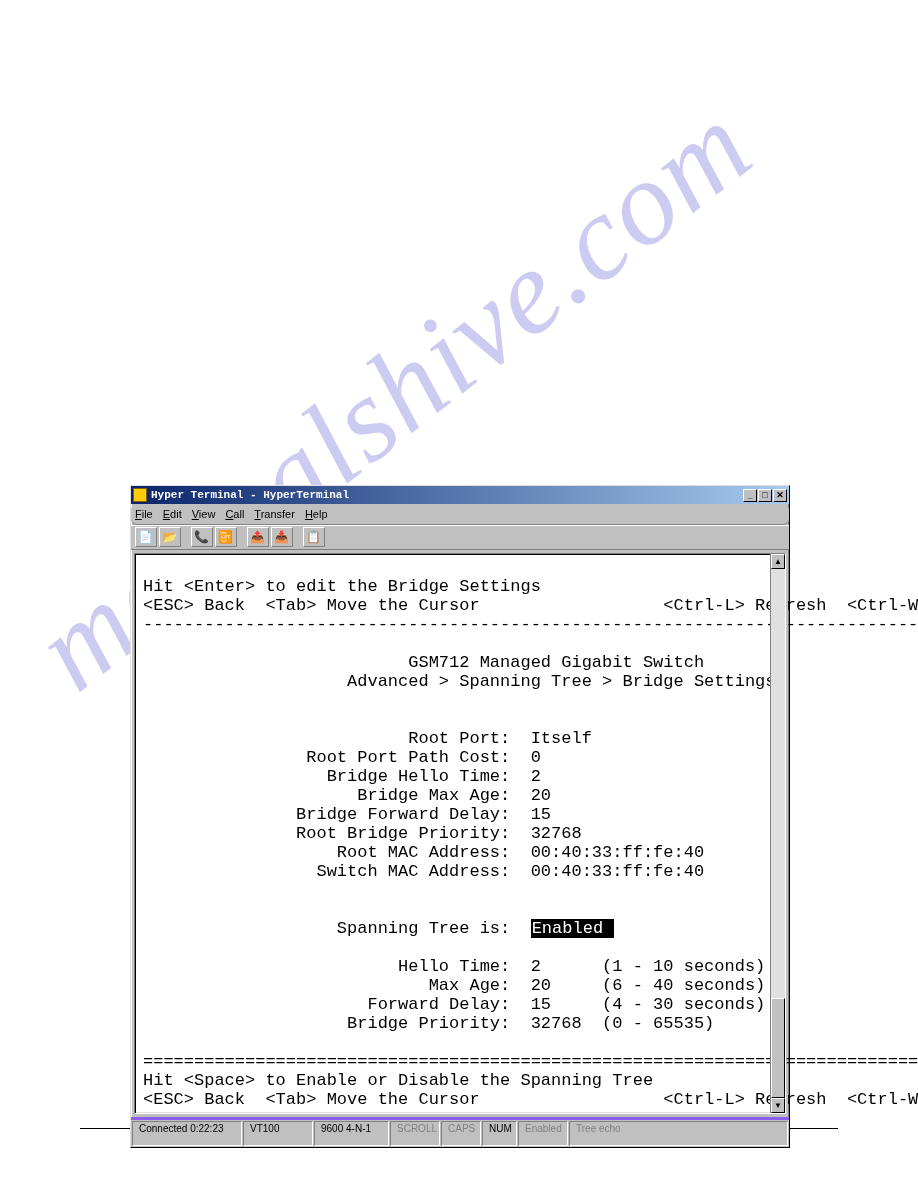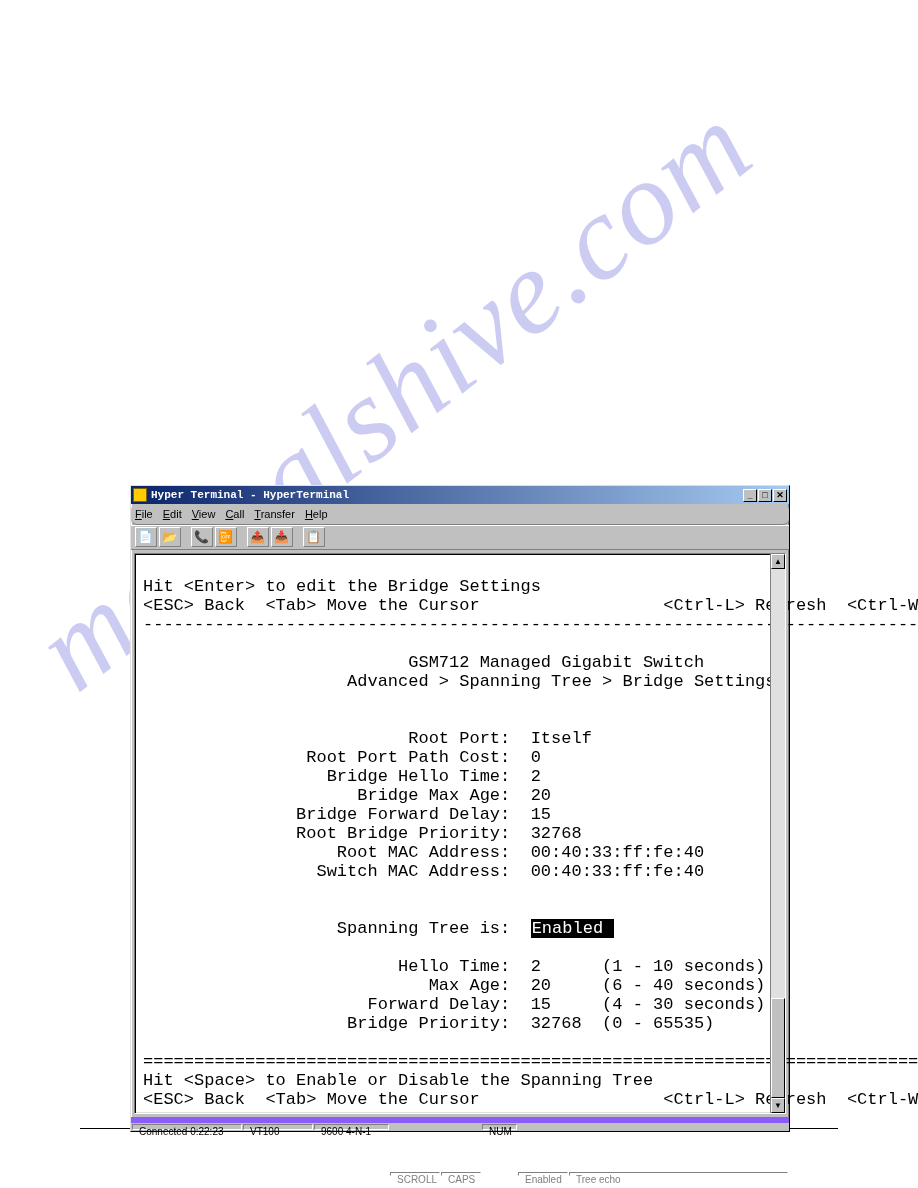--- a/index.html
+++ b/index.html
@@ -160,38 +160,38 @@
     border-left: 1px solid #fff;
     border-right: 1px solid #000;
     border-bottom: 1px solid #000;
   }
   .highlight {
     background: #000;
     color: #fff;
     padding: 0 1px;
   }
   .statusbar {
-    height: 14px;
-    background: #c0c0c0;
-    border-top: 6px solid #8b5cf6;
+    height: 30px;
+    background: #c0c0c0;
+    border-top: 3px solid #8b5cf6;
     display: flex;
     font-size: 10px;
     padding: 1px;
     gap: 1px;
   }
   .status-cell {
     border-top: 1px solid #808080;
     border-left: 1px solid #808080;
     border-right: 1px solid #fff;
     border-bottom: 1px solid #fff;
     padding: 1px 6px;
     color: #000;
     white-space: nowrap;
   }
-  .status-cell.dim { color: #808080; margin-top: 48px; }
+  .status-cell.dim { color: #808080; }
   .footer-sep {
     position: absolute;
     left: 80px;
     right: 80px;
     top: 1128px;
     border-top: 1px solid #000;
   }
 </style>
 </head>
 <body>

